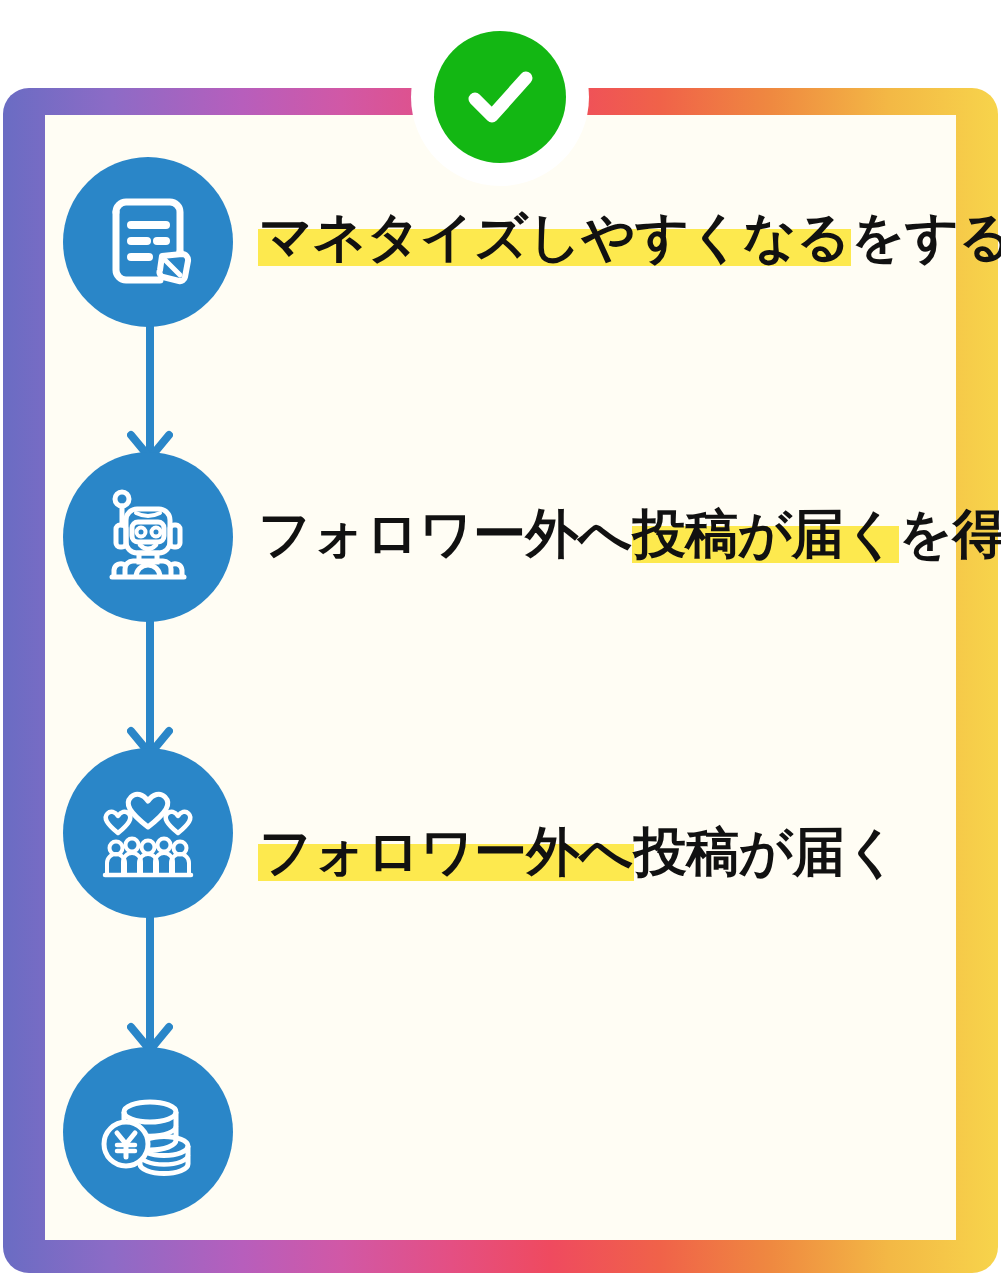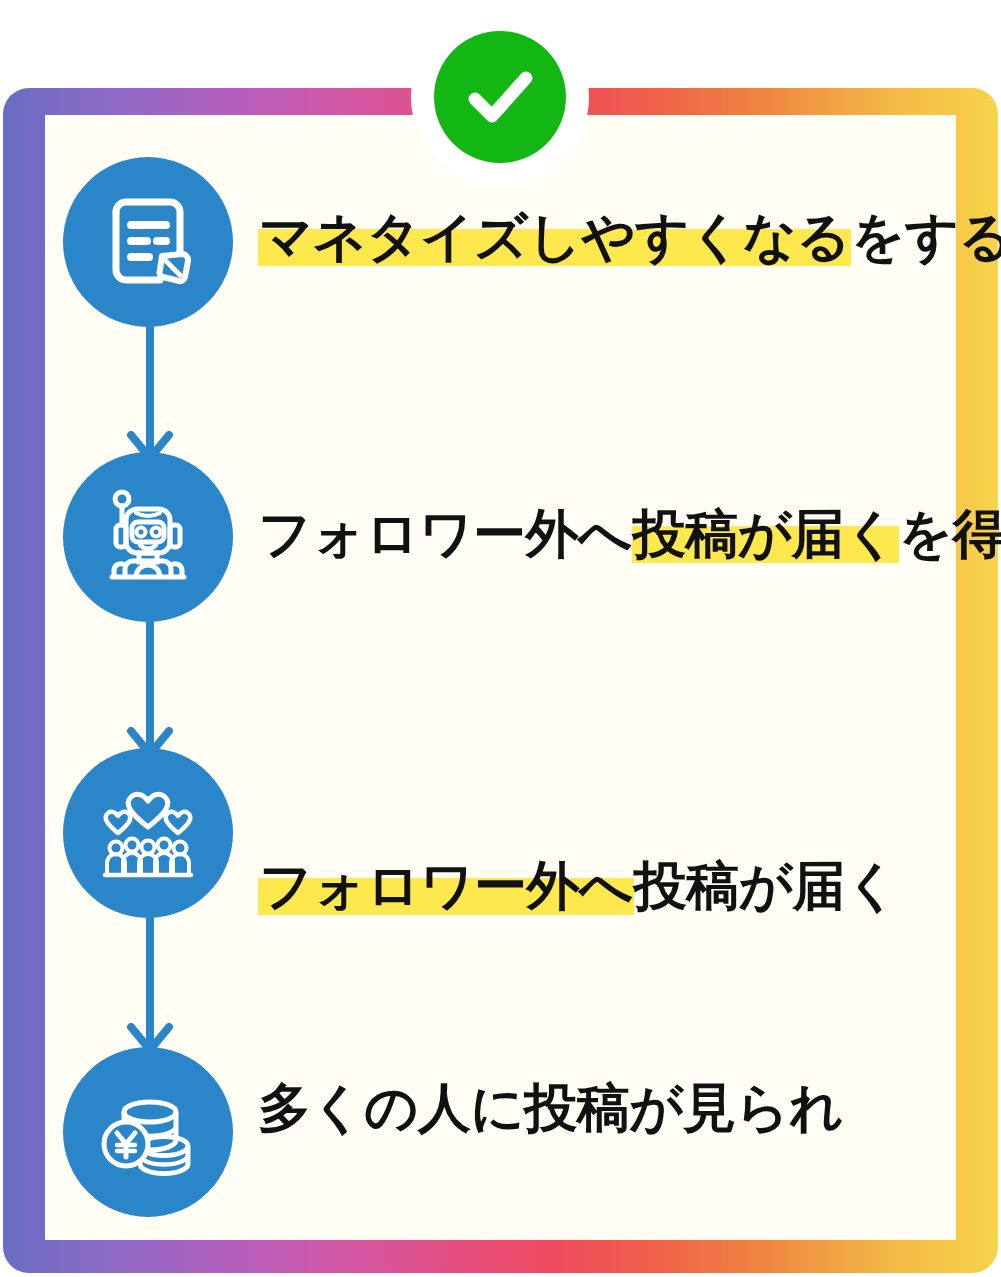--- a/index.html
+++ b/index.html
@@ -137,21 +137,21 @@
     width: 46px;
     height: 34px;
   }
 
   
   #row-1 .step-icon-wrap { left: 63px; top: 157px; }
   #row-1 .step-text      { left: 258px; top: 206px; }
   #row-2 .step-icon-wrap { left: 63px; top: 452px; }
   #row-2 .step-text      { left: 258px; top: 503px; }
   #row-3 .step-icon-wrap { left: 63px; top: 748px; }
-  #row-3 .step-text      { left: 258px; top: 821px; margin-top: 34px; }
+  #row-3 .step-text      { left: 258px; top: 821px; }
   #row-4 .step-icon-wrap { left: 63px; top: 1047px; }
   #row-4 .step-text      { left: 258px; top: 1077px; }
 
   #conn-1 { top: 320px;  height: 140px; }
   #conn-2 { top: 616px;  height: 140px; }
   #conn-3 { top: 912px;  height: 140px; }
 </style>
 </head>
 <body>
 
@@ -268,17 +268,16 @@
         <path d="M48 70 v18 a24 9.5 0 0 0 48 0 v-18" fill="none" stroke="#ffffff" stroke-width="5"></path>
         <path d="M48 79 a24 9.5 0 0 0 48 0" fill="none" stroke="#ffffff" stroke-width="4.5"></path>
         <circle cx="34" cy="68" r="22" fill="#2a86c8" stroke="#ffffff" stroke-width="5"></circle>
         <path d="M25 57 L34 68 L43 57" fill="none" stroke="#ffffff" stroke-width="5" stroke-linecap="round" stroke-linejoin="round"></path>
         <line x1="34" y1="68" x2="34" y2="81" stroke="#ffffff" stroke-width="5" stroke-linecap="round"></line>
         <line x1="25" y1="69" x2="43" y2="69" stroke="#ffffff" stroke-width="4.5" stroke-linecap="round"></line>
         <line x1="25" y1="75" x2="43" y2="75" stroke="#ffffff" stroke-width="4.5" stroke-linecap="round"></line>
       </svg>
     </div>
     <div class="step-text">
-      <span class="line">多くの人に投稿が見られ</span>
     </div>
   </div>
 
 </div>
 
 </body></html>

